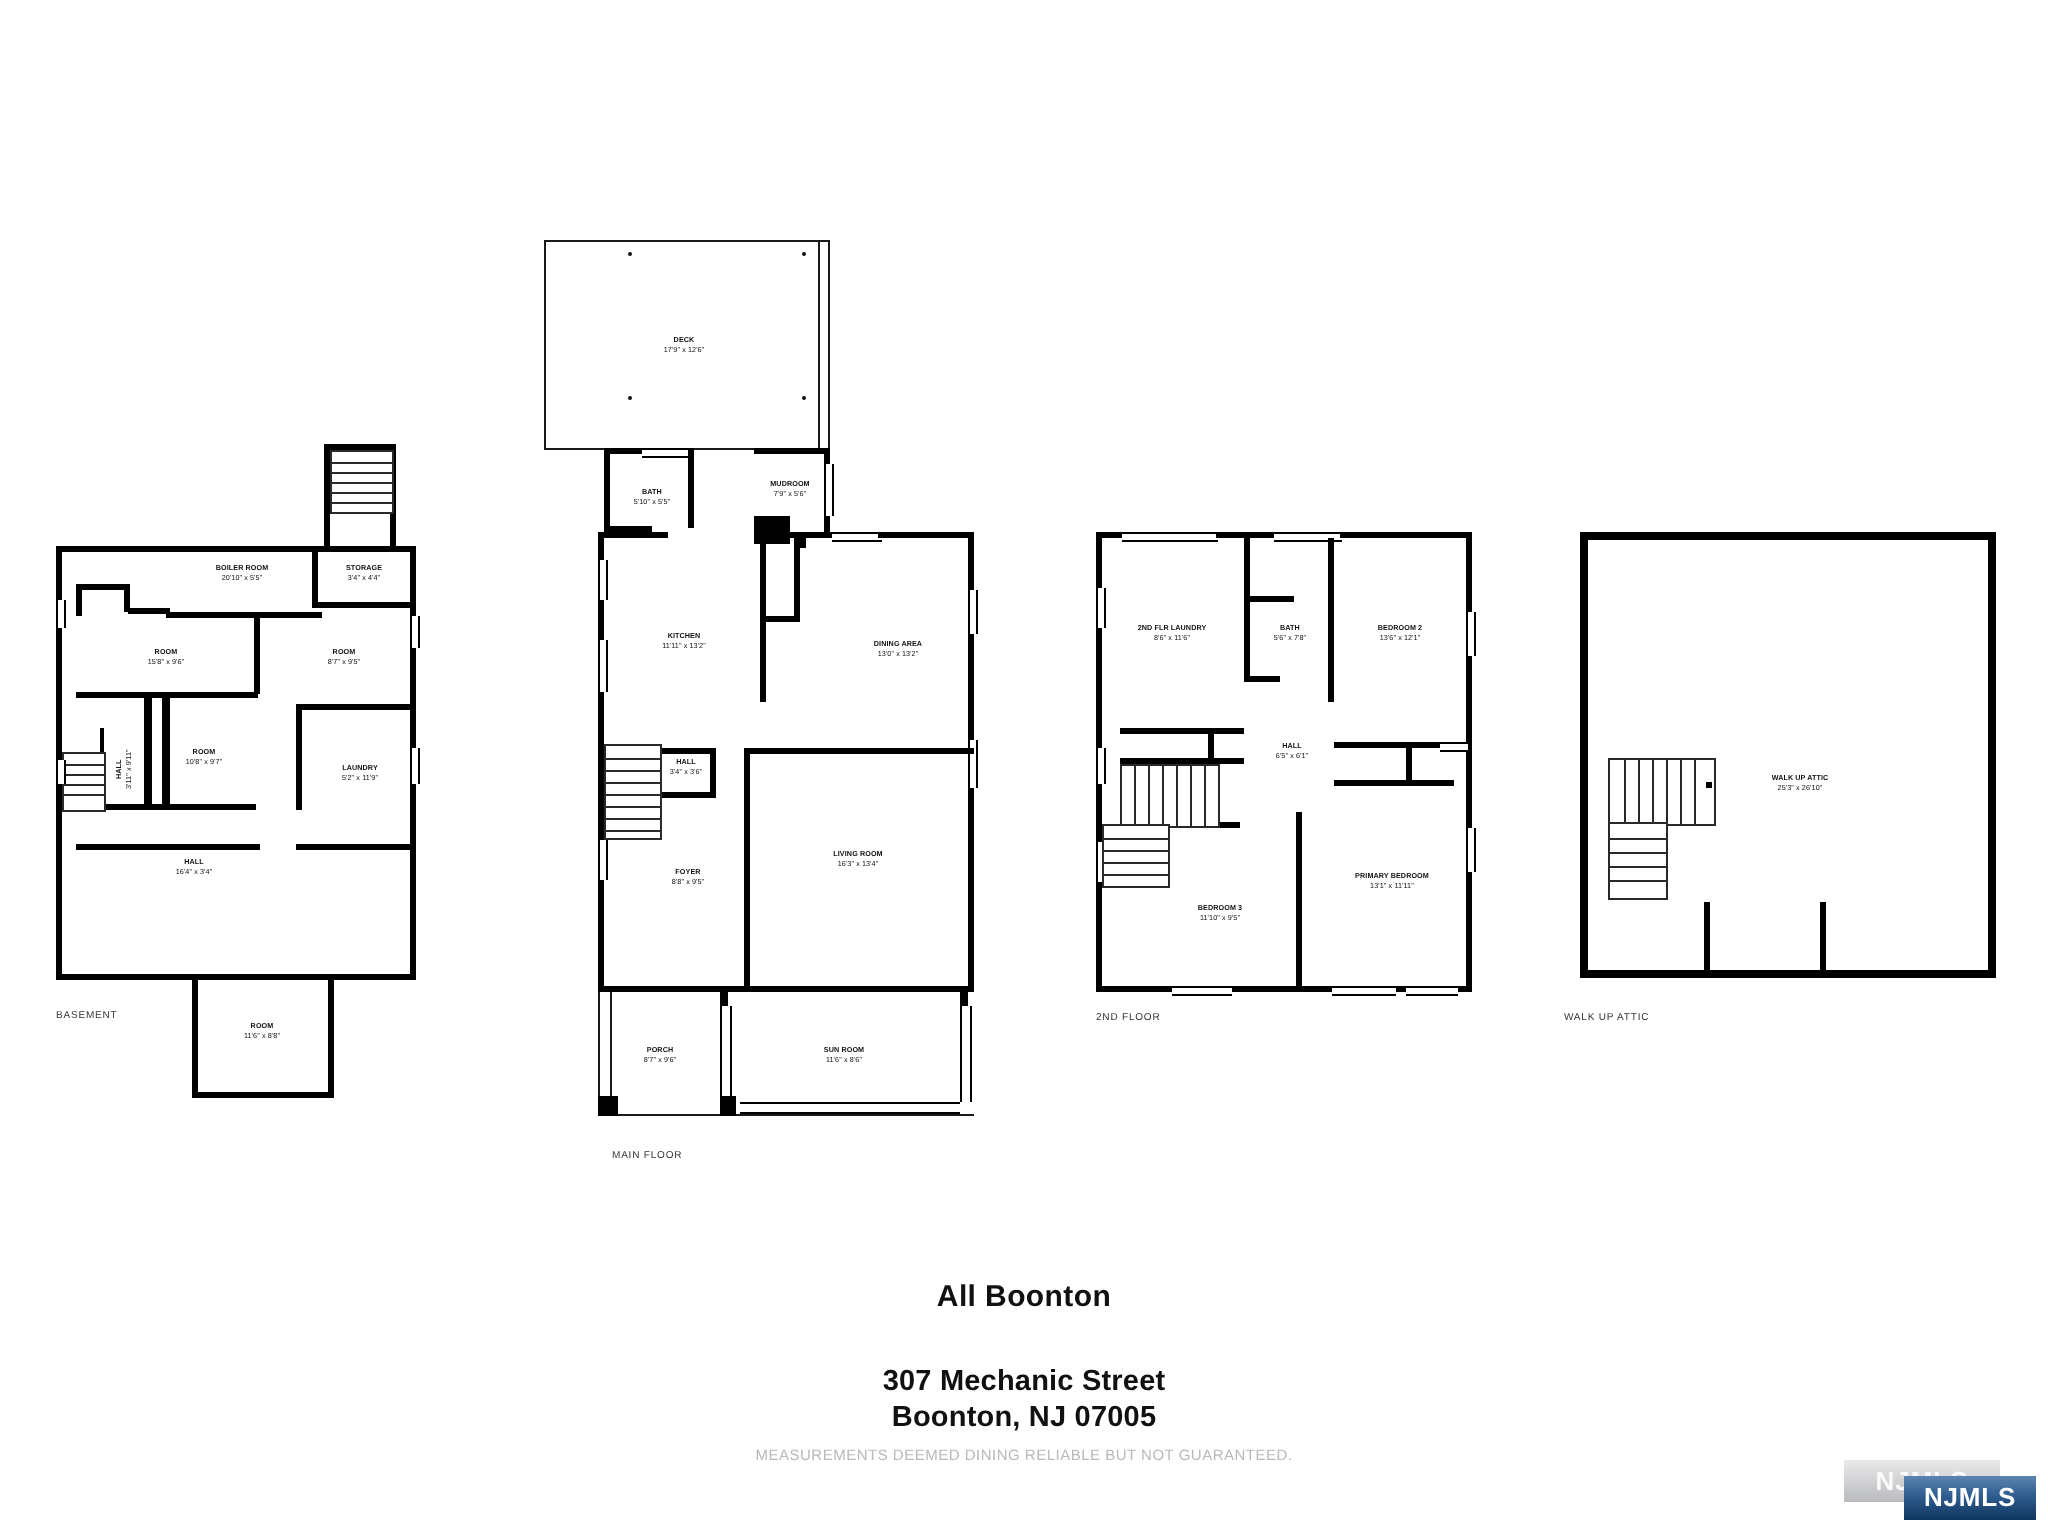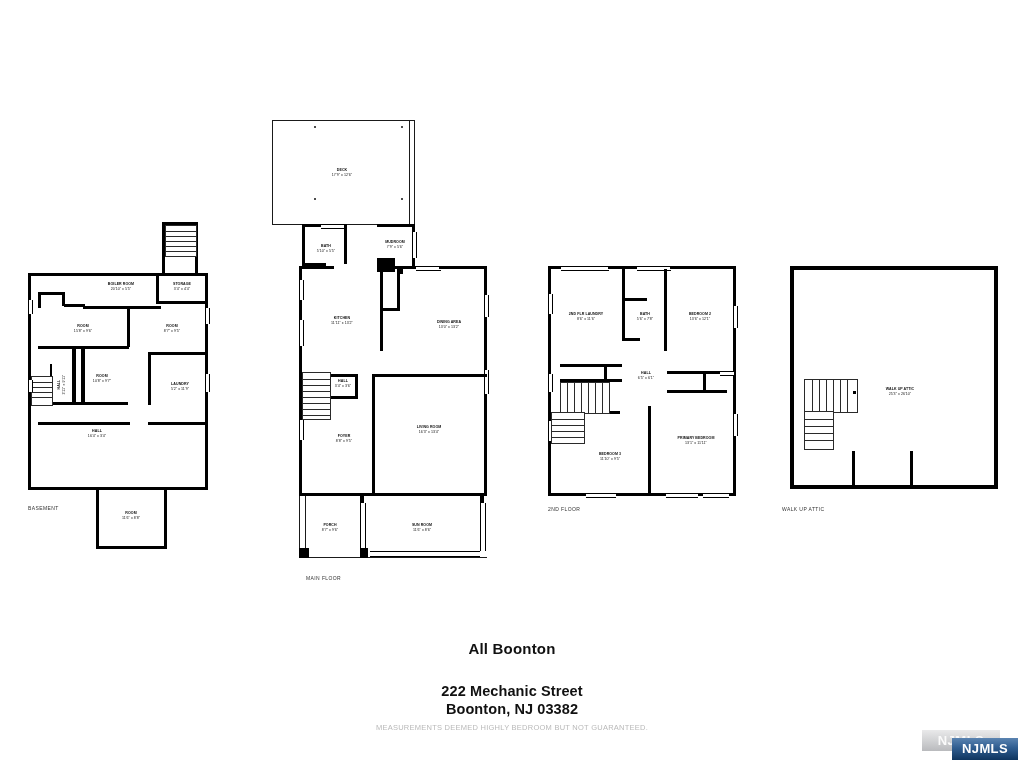--- a/index.html
+++ b/index.html
@@ -419,23 +419,23 @@
     <div class="label" style="left:110px;top:121px;">
       <span class="nm">WALK UP ATTIC</span>
       <span class="dim">25'3" x 26'10"</span>
     </div>
 
     <div class="level-name" style="left:-8px;top:240px;">WALK UP ATTIC</div>
   </div>
 
   <div class="title-wrap">
     <div class="all-levels">All Boonton</div>
-    <div class="addr1">222 Mechanic Street</div>
-    <div class="addr2">Boonton, NJ 03382</div>
-    <div class="disclaimer">MEASUREMENTS DEEMED HIGHLY BEDROOM BUT NOT GUARANTEED.</div>
+    <div class="addr1">307 Mechanic Street</div>
+    <div class="addr2">Boonton, NJ 07005</div>
+    <div class="disclaimer">MEASUREMENTS DEEMED DINING RELIABLE BUT NOT GUARANTEED.</div>
   </div>
 
   <div class="logo">
     <div class="logo-back">NJMLS</div>
     <div class="logo-front">NJMLS</div>
   </div>
 
 </div>
 
 </body></html>

